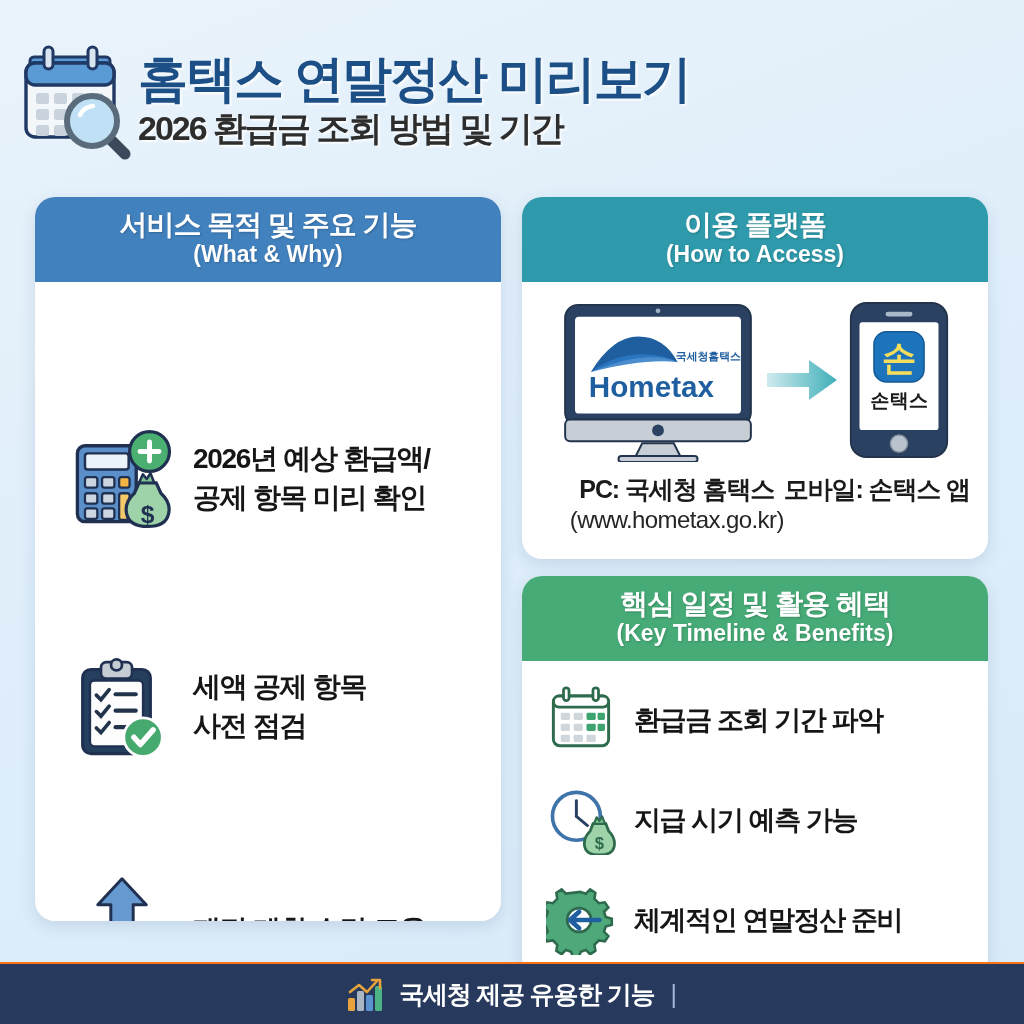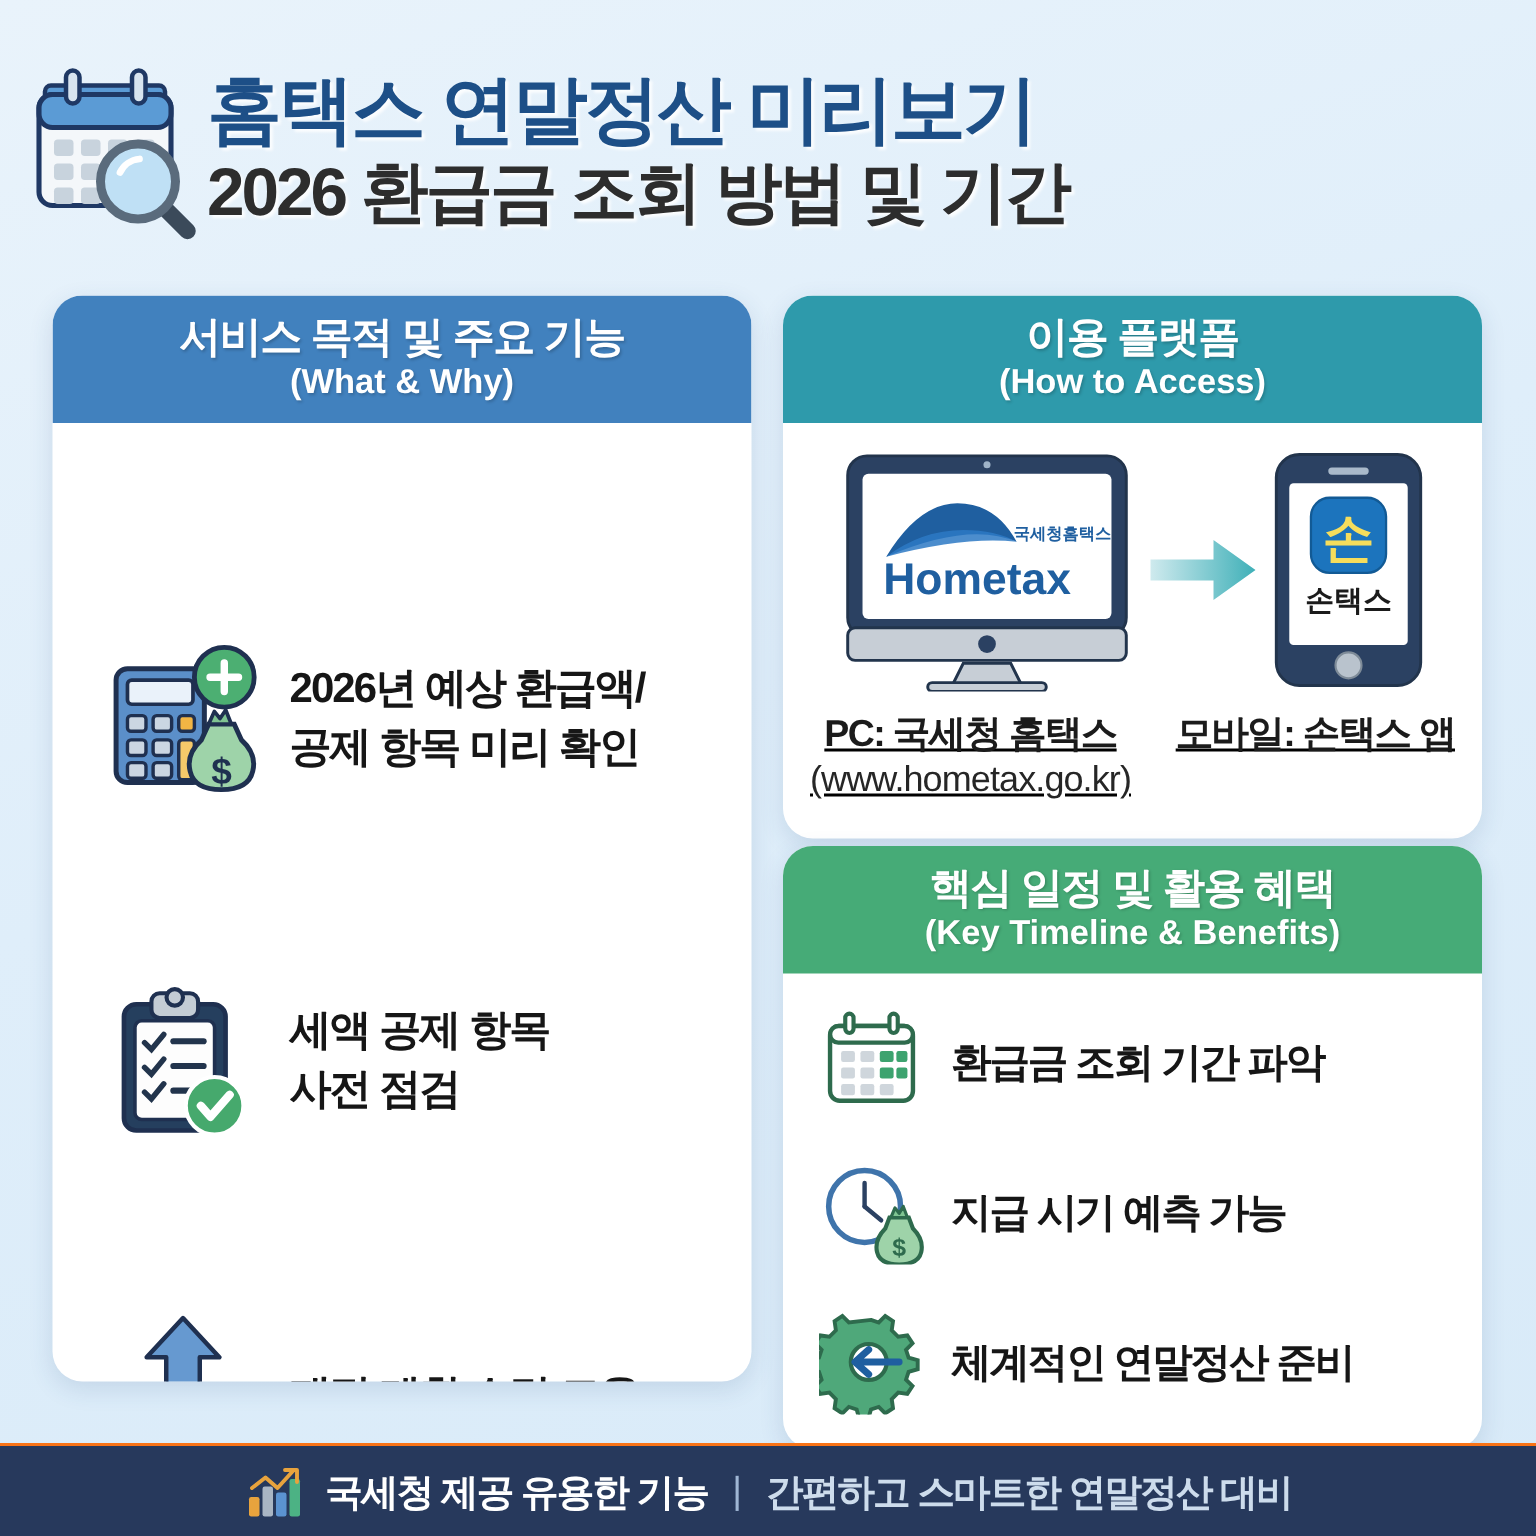--- a/index.html
+++ b/index.html
@@ -34,21 +34,21 @@
   .title-line1 {
     font-size: 50px;
     font-weight: 900;
     color: #1d4f87;
     letter-spacing: -2px;
     line-height: 1.12;
     text-shadow: 2px 2px 2px rgba(255,255,255,0.85);
     white-space: nowrap;
   }
   .title-line2 {
-    font-size: 45px;
+    font-size: 34px;
     font-weight: 900;
     color: #2d2d2d;
     letter-spacing: -2px;
     line-height: 1.12;
     text-shadow: 2px 2px 2px rgba(255,255,255,0.85);
     white-space: nowrap;
   }
 
   
   .card {
@@ -75,21 +75,21 @@
   .card-header .en {
     display: block;
     font-size: 23px;
     font-weight: 700;
     line-height: 1.2;
     text-shadow: 1px 1px 2px rgba(0,0,0,0.18);
   }
 
   #card-left   { left: 35px;  top: 197px; width: 466px; height: 724px; }
   #card-right-top    { left: 522px; top: 197px; width: 466px; height: 362px; }
-  #card-right-bottom { left: 522px; top: 564px; width: 466px; height: 402px; }
+  #card-right-bottom { left: 522px; top: 576px; width: 466px; height: 402px; }
 
   
   .left-body { padding: 38px 0 0 0; }
   .feature-row {
     display: flex;
     align-items: center;
     padding: 0 22px 0 28px;
   }
   #left-item-0 { margin-top: 100px; }
   #left-item-1 { margin-top: 110px; }
@@ -110,24 +110,23 @@
     margin-top: 16px;
     height: 168px;
     display: flex;
     align-items: center;
     justify-content: center;
     gap: 4px;
   }
   .platform-labels {
     margin-top: 8px;
     display: flex;
-    justify-content: space-between;
+    justify-content: flex-end;
     align-items: flex-start;
     padding: 0 18px;
-    text-decoration: underline;
   }
   .plat-col { text-align: center; }
   .plat-main {
     font-size: 25px;
     font-weight: 900;
     color: #1b1b1b;
     letter-spacing: -1.1px;
     white-space: nowrap;
     line-height: 1.25;
   }
@@ -429,14 +428,13 @@
       <rect x="3" y="24" width="7" height="13" rx="1.5" fill="#e8a33d"></rect>
       <rect x="12" y="17" width="7" height="20" rx="1.5" fill="#aab6c4"></rect>
       <rect x="21" y="21" width="7" height="16" rx="1.5" fill="#5b93d1"></rect>
       <rect x="30" y="12" width="7" height="25" rx="1.5" fill="#4cb284"></rect>
       <path d="M5 18 l9 -7 l8 7 l10 -11" stroke="#e8a33d" stroke-width="2.6" fill="none" stroke-linecap="round" stroke-linejoin="round"></path>
       <path d="M27 6 h8 v8" stroke="#e8a33d" stroke-width="2.6" fill="none" stroke-linecap="round" stroke-linejoin="round"></path>
     </svg>
   </span>
   <span class="footer-strong">국세청 제공 유용한 기능</span>
   <span class="footer-sep">|</span>
-  <span class="footer-light">간편하고 스마트한 연말정산 대비</span>
 </div>
 
 </body></html>

